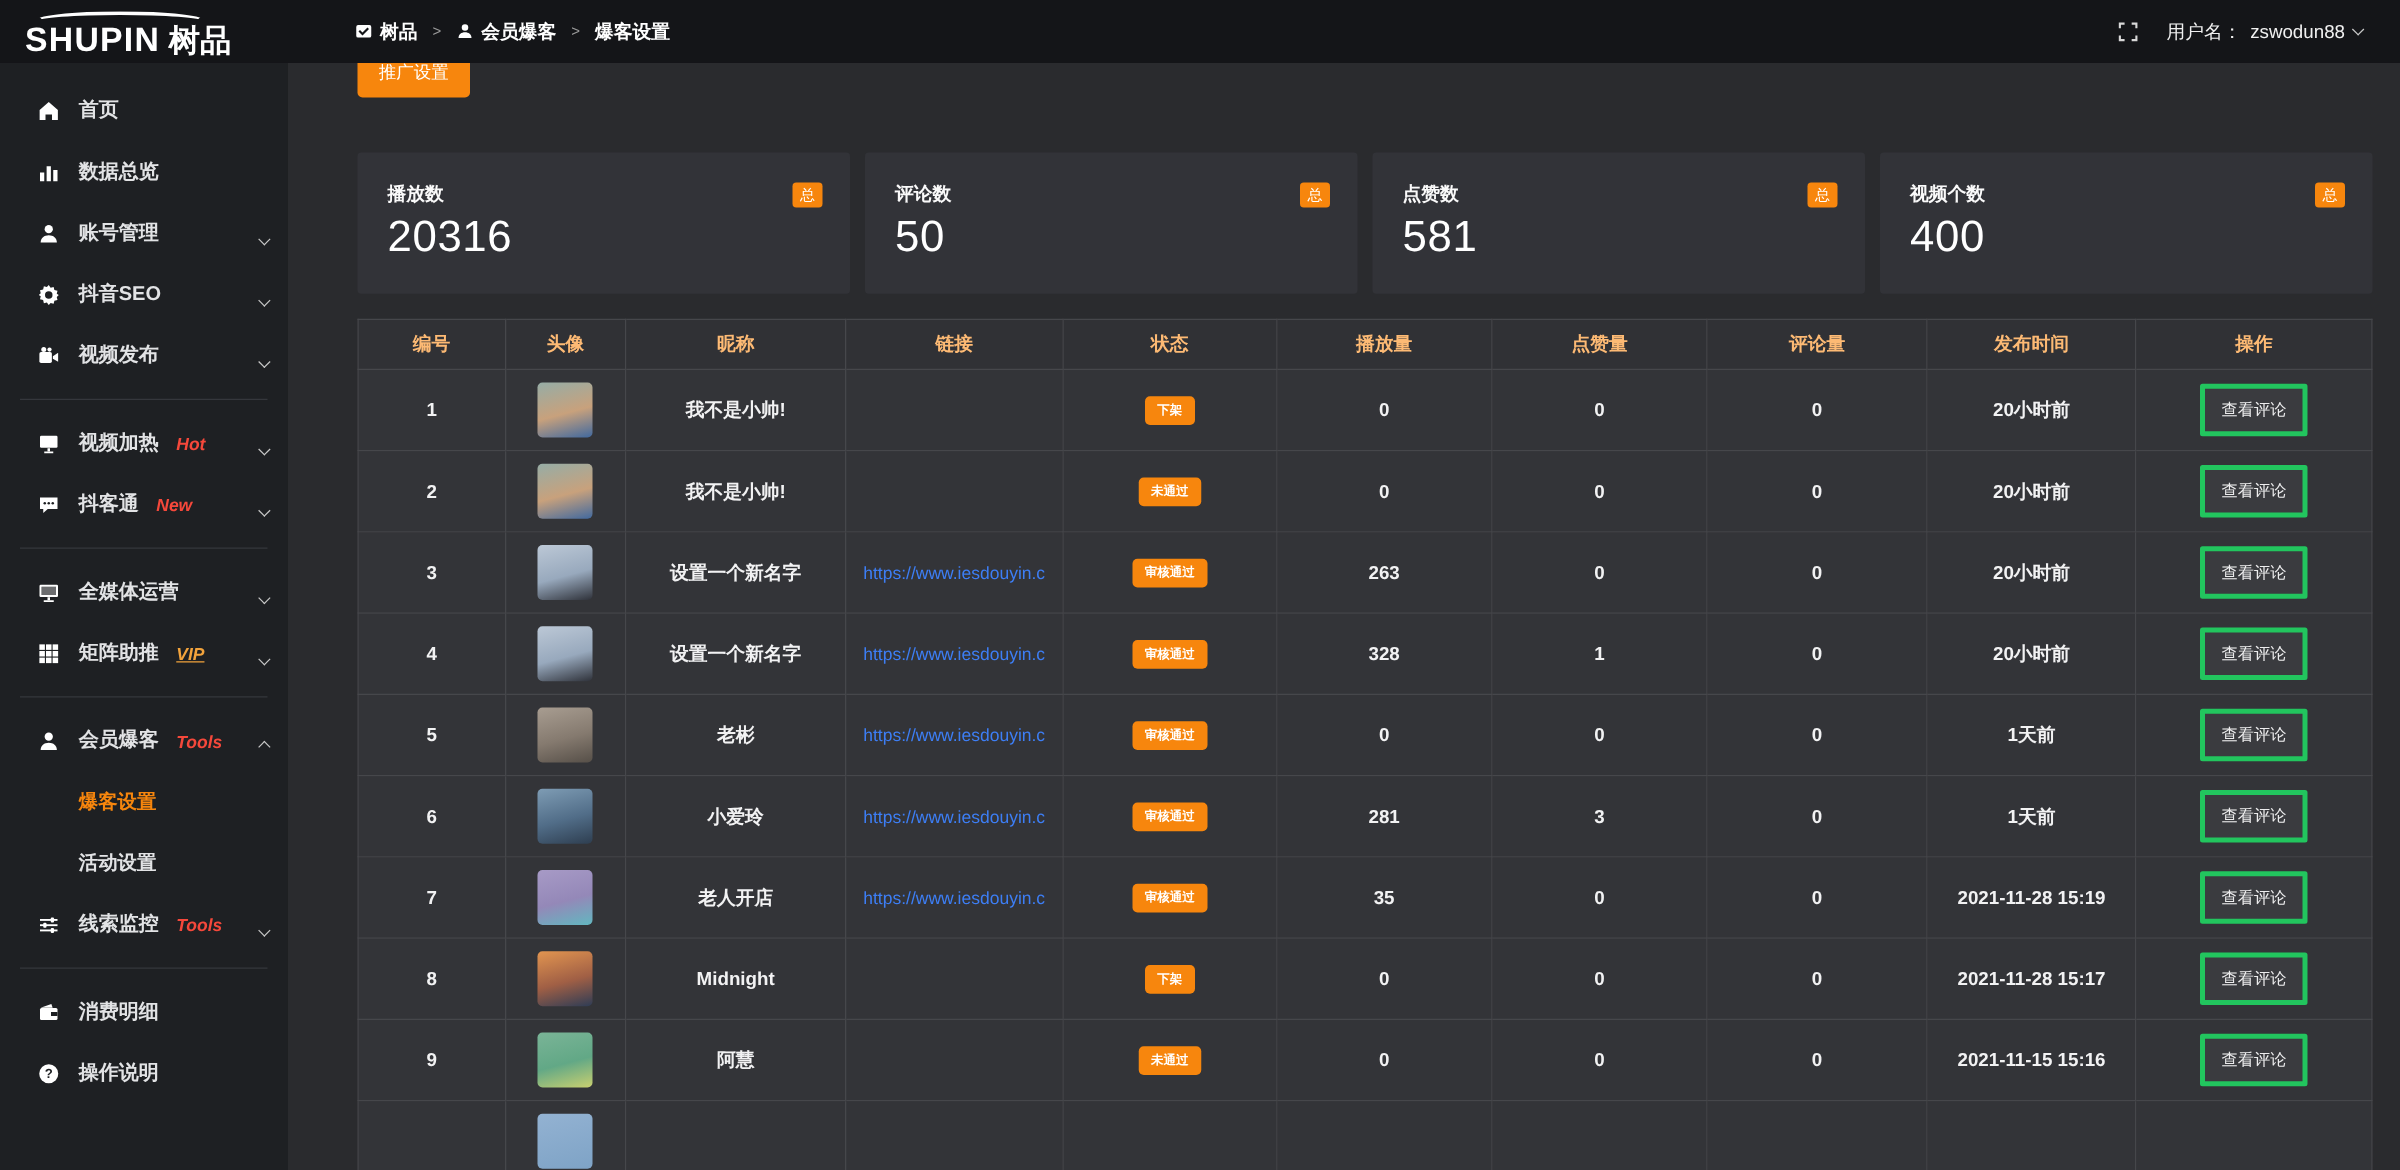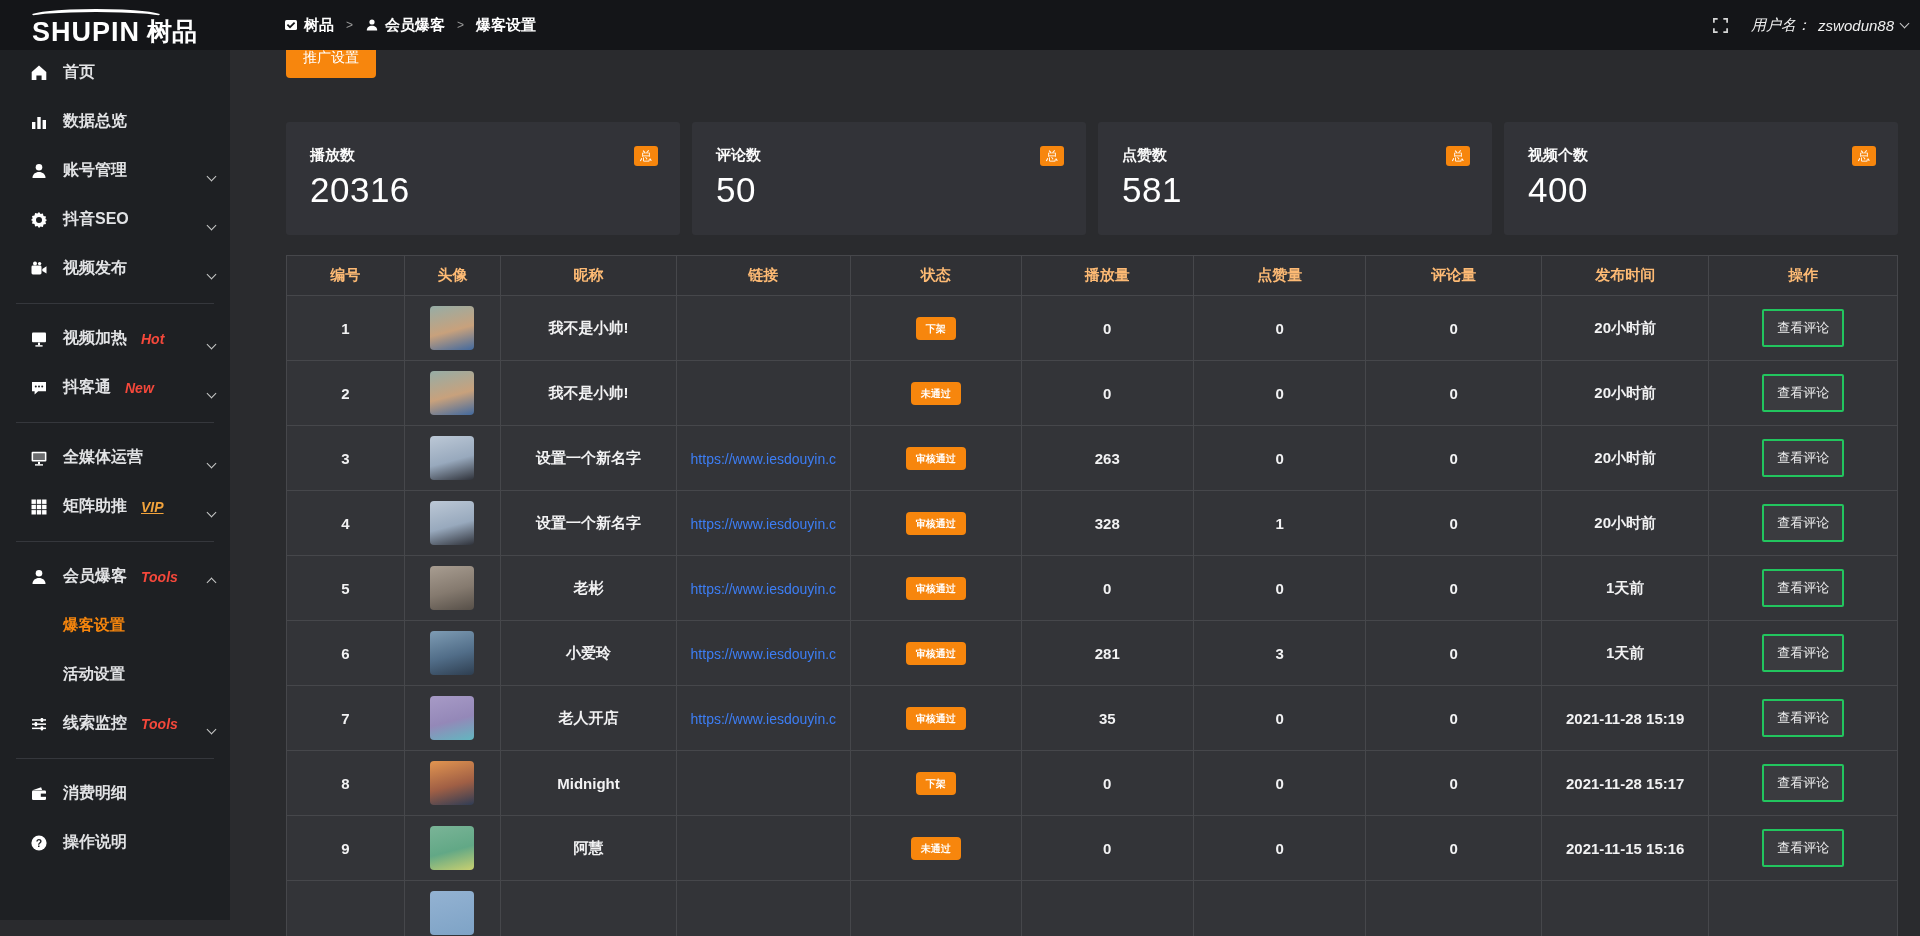--- a/index.html
+++ b/index.html
@@ -6,40 +6,40 @@
   html,body { width:1920px; height:936px; overflow:hidden; }
   body {
     font-family:"Liberation Sans","DejaVu Sans",sans-serif;
     background:#2a2b2e; color:#e8e8e9;
   }
   
   .topbar{
     position:fixed; top:0; left:0; width:1920px; height:50px;
     background:#141518; display:flex; align-items:center; z-index:20;
   }
-  .logo{ width:230px; position:relative; display:flex; gap:7px;
-         padding:14px 0 0 32px; }
+  .logo{ width:230px; position:relative; display:flex; align-items:flex-end; gap:7px;
+         padding:14px 0 0 20px; }
   .logo-arc{ position:absolute; left:27px; top:4px; width:138px; height:16px;
     border:3px solid transparent; border-top:3px solid #ffffff; border-radius:50%; }
   .logo-en{ color:#fff; font-weight:800; font-size:27px; letter-spacing:1px; line-height:1; }
   .logo-cn{ color:#fff; font-weight:800; font-size:25px; line-height:1; }
   .breadcrumb{ display:flex; align-items:center; gap:12px; margin-left:54px;
     font-size:15px; font-weight:700; color:#fff; }
   .crumb{ display:flex; align-items:center; gap:6px; cursor:pointer; }
   .crumb .cicon{ display:inline-flex; width:14px; height:14px; }
   .crumb-sep{ color:#9a9a9a; font-size:12px; font-weight:400; }
-  .topbar-right{ margin-left:auto; display:flex; align-items:center; gap:22px; padding-right:12px;font-style:italic; }
+  .topbar-right{ margin-left:auto; display:flex; align-items:center; gap:22px; padding-right:30px; }
   .fs-icon{ width:17px; height:17px; display:inline-flex; cursor:pointer; }
   .user-box{ display:flex; align-items:center; gap:7px; font-size:15px; color:#f0f0f0; cursor:pointer; }
   .chev{ display:inline-block; width:7px; height:7px;
     border-right:1.8px solid #c9c9c9; border-bottom:1.8px solid #c9c9c9; }
   .chev.down{ transform:rotate(45deg); margin-top:-4px; }
   .chev.up{ transform:rotate(-135deg); margin-top:4px; }
   
-  .sidebar{ position:fixed; top:34px; left:0; width:230px; height:886px;
+  .sidebar{ position:fixed; top:50px; left:0; width:230px; height:886px;
     background:#1e2023; padding-top:14px; z-index:10; }
   .side-item{ position:relative; height:49px; display:flex; align-items:center;
     padding-left:30px; color:#e2e3e5; font-size:16px; font-weight:700; cursor:pointer; }
   .side-icon{ width:18px; height:18px; margin-right:15px; display:inline-flex; flex:none; }
   .side-badge{ font-style:italic; font-weight:800; font-size:14px; margin-left:14px; }
   .side-chev{ position:absolute; right:15px; top:50%; margin-top:-5px; }
   .side-sub{ height:49px; display:flex; align-items:center; padding-left:63px;
     font-size:15.5px; font-weight:700; color:#e2e3e5; cursor:pointer; }
   .side-sub.active{ color:#f7860d; }
   .side-divider{ height:1px; background:#35373c; margin:10px 16px; }
@@ -58,21 +58,21 @@
   .table-wrap{ margin-top:20px; }
   table{ width:100%; border-collapse:collapse; table-layout:fixed; }
   th,td{ border:1px solid #46474b; text-align:center; vertical-align:middle;
     overflow:hidden; white-space:nowrap; }
   th{ background:#303135; height:40px; font-size:15px; font-weight:700; color:#fdba74; }
   td{ background:#333438; height:65px; font-size:15px; font-weight:700; color:#f2f2f3; }
   .avatar{ width:44px; height:44px; border-radius:4px; margin:0 auto; }
   a.cell-link{ color:#3d7ef5; font-size:14px; font-weight:400; text-decoration:none; }
   .status-badge{ display:inline-block; background:#f7860d; color:#fff; font-size:10px;
     font-weight:700; padding:6px 10px; border-radius:4px; line-height:1.1; }
-  .action-btn{ background:#3a3b3f; border:2px solid #22c55e; color:#ededee;
+  .action-btn{ background:#3a3b3f; border:4px solid #22c55e; color:#ededee;
     font-family:inherit; font-size:13px; padding:8px 13px; border-radius:2px; cursor:pointer; }
 </style>
 </head>
 <body>
 
 <div class="topbar">
   <div class="logo">
     <span class="logo-arc"></span>
     <span class="logo-en">SHUPIN</span>
     <span class="logo-cn">树品</span>

